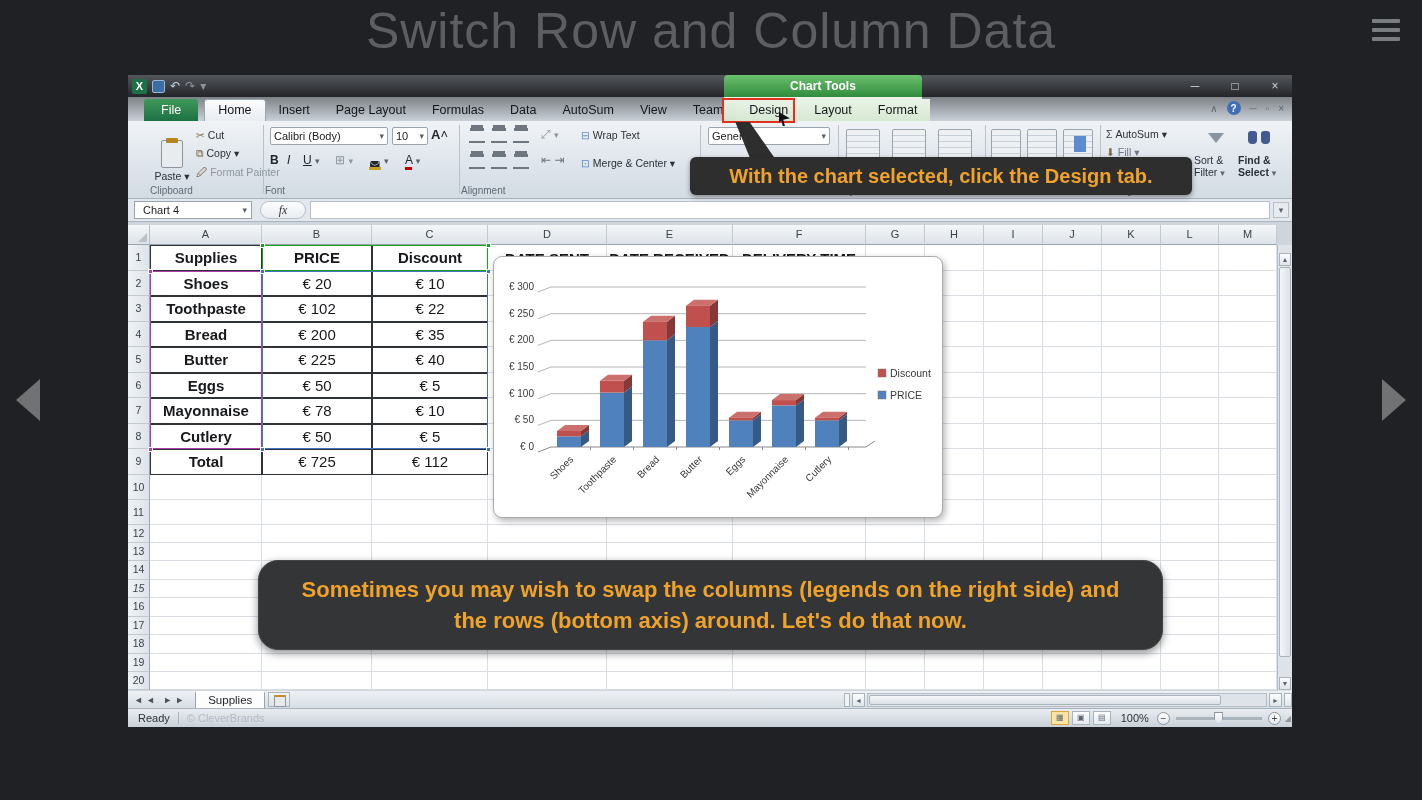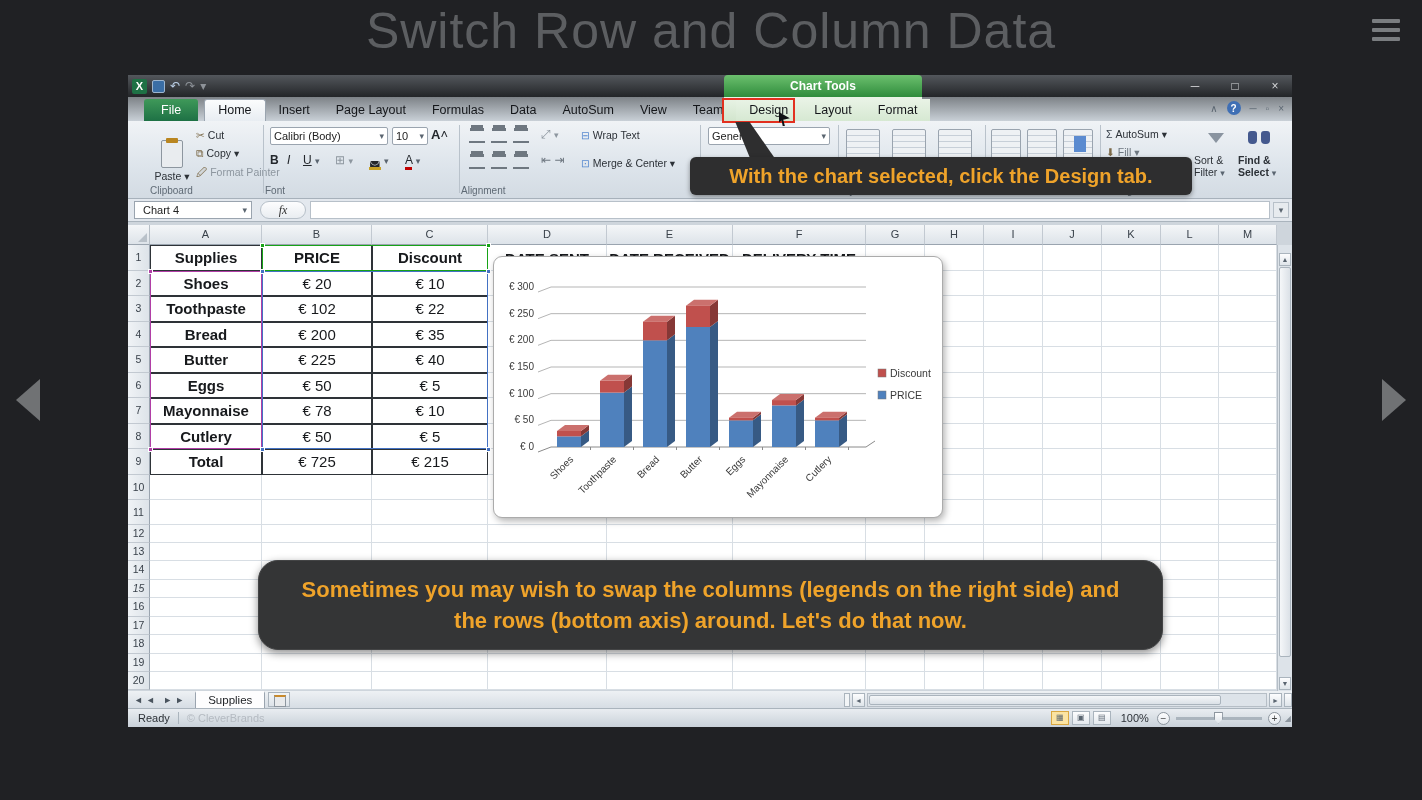--- a/index.html
+++ b/index.html
@@ -402,21 +402,21 @@
           <div class="gcell" style="width: 59px; height: 25.5px; line-height: 24.5px;"></div>
           <div class="gcell" style="width: 59px; height: 25.5px; line-height: 24.5px;"></div>
           <div class="gcell" style="width: 59px; height: 25.5px; line-height: 24.5px;"></div>
           <div class="gcell" style="width: 58px; height: 25.5px; line-height: 24.5px;"></div>
           <div class="gcell" style="width: 58px; height: 25.5px; line-height: 24.5px;"></div>
         </div>
         <div class="grow">
           <div class="rowhdr" style="height: 25.5px; line-height: 24.5px;">9</div>
           <div class="gcell tb bold" style="width: 112px; height: 25.5px; line-height: 24.5px;">Total</div>
           <div class="gcell tb" style="width: 110px; height: 25.5px; line-height: 24.5px;">€ 725</div>
-          <div class="gcell tb" style="width: 116px; height: 25.5px; line-height: 24.5px;">€ 215</div>
+          <div class="gcell tb" style="width: 116px; height: 25.5px; line-height: 24.5px;">€ 112</div>
           <div class="gcell" style="width: 119px; height: 25.5px; line-height: 24.5px;"></div>
           <div class="gcell" style="width: 126px; height: 25.5px; line-height: 24.5px;"></div>
           <div class="gcell" style="width: 133px; height: 25.5px; line-height: 24.5px;"></div>
           <div class="gcell" style="width: 59px; height: 25.5px; line-height: 24.5px;"></div>
           <div class="gcell" style="width: 59px; height: 25.5px; line-height: 24.5px;"></div>
           <div class="gcell" style="width: 59px; height: 25.5px; line-height: 24.5px;"></div>
           <div class="gcell" style="width: 59px; height: 25.5px; line-height: 24.5px;"></div>
           <div class="gcell" style="width: 59px; height: 25.5px; line-height: 24.5px;"></div>
           <div class="gcell" style="width: 58px; height: 25.5px; line-height: 24.5px;"></div>
           <div class="gcell" style="width: 58px; height: 25.5px; line-height: 24.5px;"></div>

